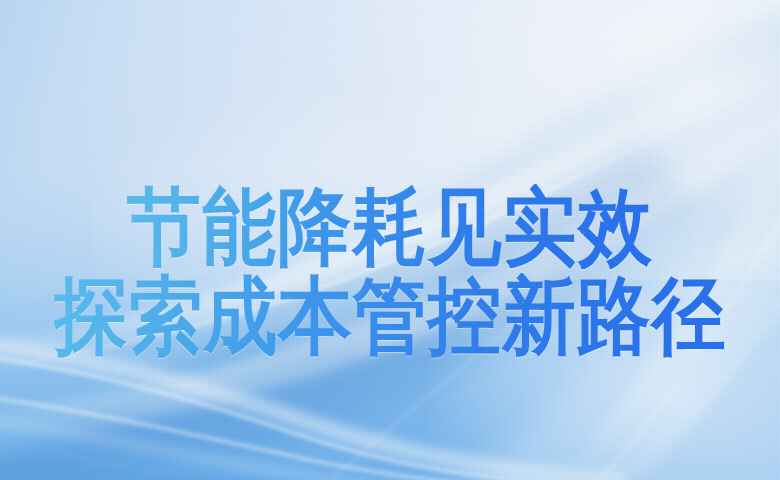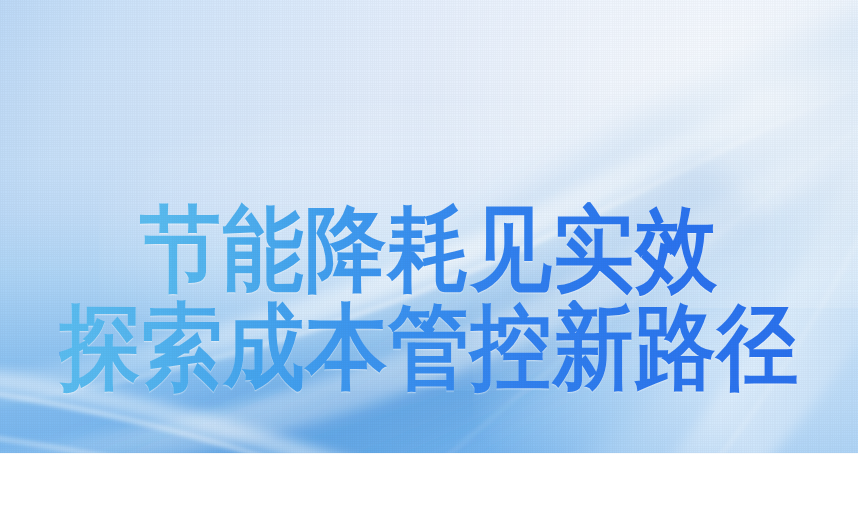--- a/index.html
+++ b/index.html
@@ -6,21 +6,21 @@
   html, body {
     margin: 0;
     padding: 0;
     background: #ffffff;
   }
 
   
   .banner {
     position: relative;
     width: 780px;
-    height: 412px;
+    height: 480px;
     overflow: hidden;
     font-family: "Liberation Sans", "DejaVu Sans", sans-serif;
     
     background:
       linear-gradient(178deg,
         #e6effc 0%,
         #e2ecfa 22%,
         #ddeafa 34%,
         #d2e4f9 44%,
         #bedcf7 55%,

